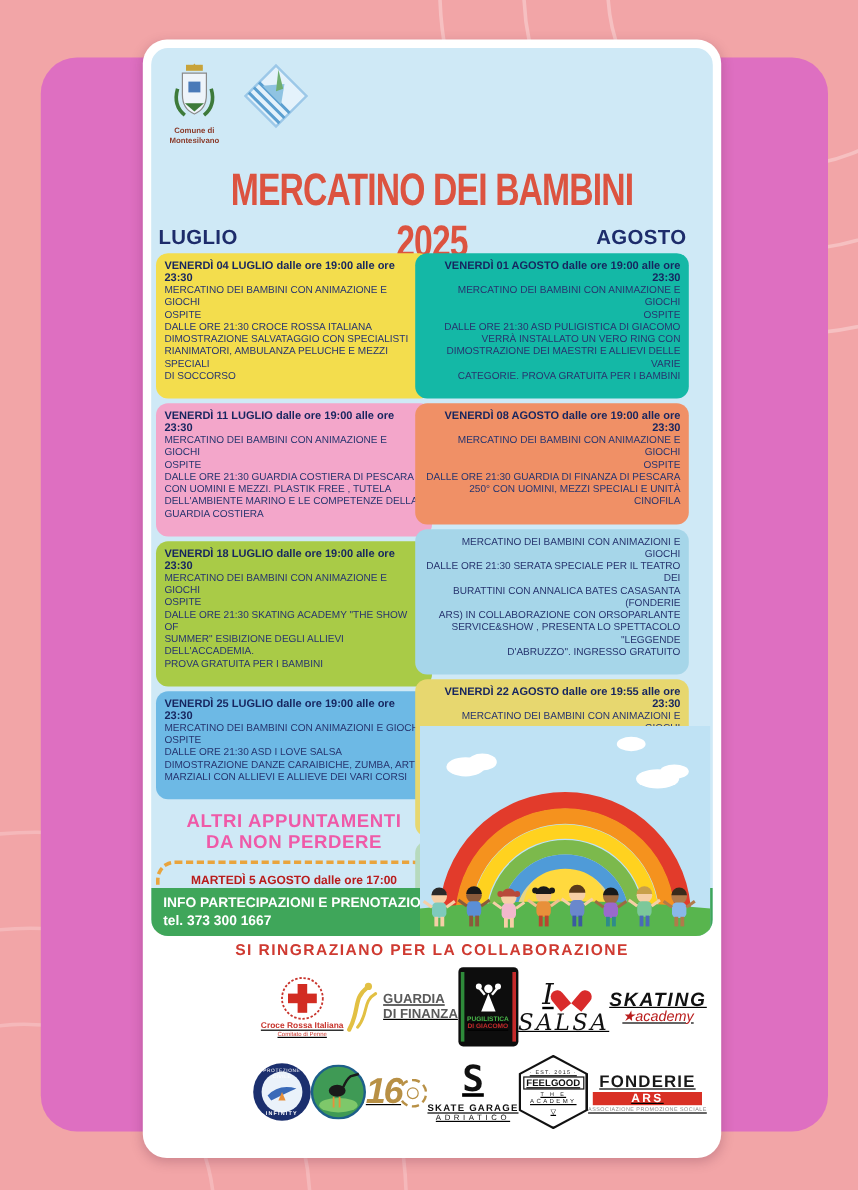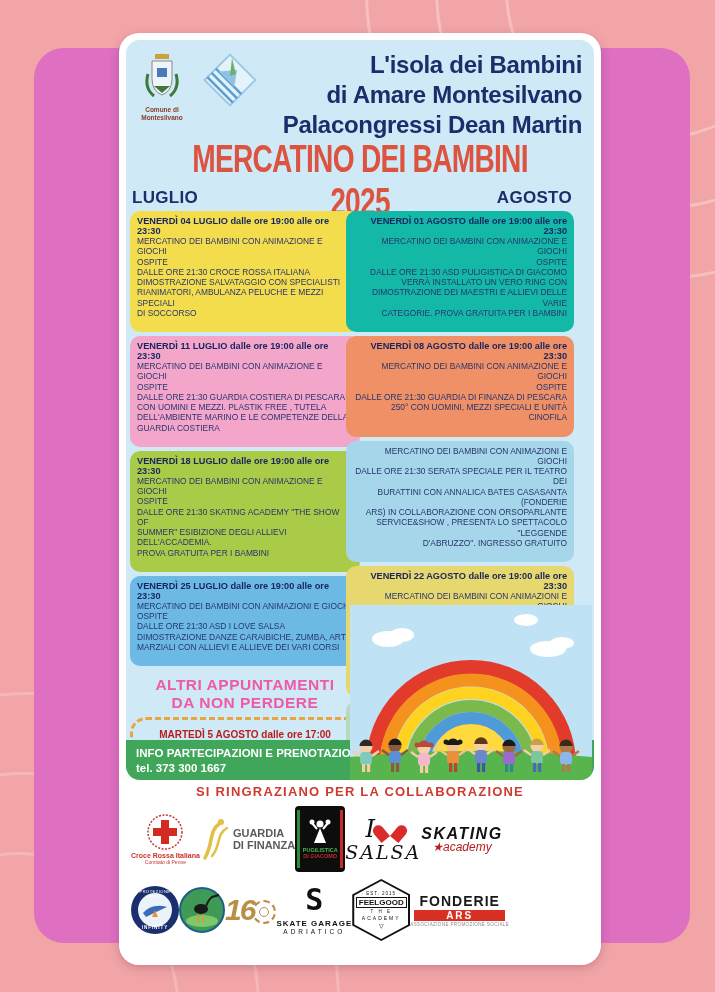--- a/index.html
+++ b/index.html
@@ -56,21 +56,21 @@
 
   .info-banner { position:absolute; left:0; top:700px; width:468px; height:40px;
     background:#3fa65a; color:#fff; font-weight:bold; font-size:11.5px; line-height:1.3;
     padding:6px 10px; white-space:pre-line; }
 
   .rainbow-box { position:absolute; right:2px; top:565px; width:242px; height:175px; }
 
   
   .sponsors { padding:4px 10px 0; text-align:center; }
   .sponsors-heading { color:#cf3a31; font-size:13px; font-weight:bold; letter-spacing:1.2px; }
-  .logo-row { display:flex; justify-content:flex-start; align-items:center; margin-top:7px; padding:0 2px; }
+  .logo-row { display:flex; justify-content:flex-end; align-items:center; margin-top:7px; padding:0 2px;text-decoration:underline; }
   .logo { display:flex; flex-direction:column; align-items:center; justify-content:center; }
 
   .cri-name { font-size:7px; font-weight:bold; color:#c8342c; margin-top:1px; }
   .cri-sub  { font-size:5px; color:#c8342c; }
 
   .gdf { flex-direction:row; gap:3px; align-items:center; }
   .gdf-text { font-size:11px; font-weight:bold; color:#5a5a5a; text-align:left;
     line-height:1.1; white-space:pre-line; }
 
   .pugi-box { width:50px; height:66px; background:#0d0d0d; border-radius:4px; position:relative;
@@ -162,23 +162,20 @@
         <svg width="56" height="56" viewBox="0 0 56 56">
           <g transform="rotate(45 28 28)">
             <rect x="10" y="10" width="36" height="36" fill="#e4f2fb" stroke="#9cc8e8" stroke-width="2"></rect>
             <path d="M10,30 h36 M10,36 h36 M10,42 h36" stroke="#5b9fd0" stroke-width="2.5"></path>
             <path d="M14,30 l12,-14 l10,14 Z" fill="#8fc3e2"></path>
           </g>
           <path d="M30,6 l4,16 l-6,2 Z" fill="#6fae6f"></path>
         </svg>
       </div>
 
-      <div class="main-title">L'isola dei Bambini
-di Amare Montesilvano
-Palacongressi Dean Martin</div>
       <div class="event-title">MERCATINO DEI BAMBINI 2025</div>
 
       <div class="col col-july">
         <div class="month-heading">LUGLIO</div>
 
         <div class="card" style="background-color: rgb(243, 221, 77);">
           <div class="card-date">VENERDÌ 04 LUGLIO dalle ore 19:00 alle ore 23:30</div>
           <div class="card-body">MERCATINO DEI BAMBINI CON ANIMAZIONE E GIOCHI
 OSPITE
 DALLE ORE 21:30 CROCE ROSSA ITALIANA
@@ -250,21 +247,21 @@
         </div>
         <div class="card" style="background-color: rgb(166, 214, 233);">
           <div class="card-body">MERCATINO DEI BAMBINI CON ANIMAZIONI E GIOCHI
 DALLE ORE 21:30 SERATA SPECIALE PER IL TEATRO DEI
 BURATTINI CON ANNALICA BATES CASASANTA (FONDERIE
 ARS) IN COLLABORAZIONE CON ORSOPARLANTE
 SERVICE&amp;SHOW , PRESENTA LO SPETTACOLO "LEGGENDE
 D'ABRUZZO". INGRESSO GRATUITO</div>
         </div>
         <div class="card" style="background-color: rgb(231, 215, 111);">
-          <div class="card-date">VENERDÌ 22 AGOSTO dalle ore 19:00 alle ore 23:30</div>
+          <div class="card-date">VENERDÌ 22 AGOSTO dalle ore 19:55 alle ore 23:30</div>
           <div class="card-body">MERCATINO DEI BAMBINI CON ANIMAZIONI E GIOCHI
 OSPITE
 DALLE ORE 21:30 ASD FEELGOOD THE ACADEMY CON
 LO "SKATE GARAGE SKATEPARK DI MONTESILVANO"
 DIMOSTRAZIONI DELLE VARIE CATEGORIE
 PROVE GRATUITE</div>
         </div>
         <div class="card" style="background-color: rgb(183, 218, 189);">
           <div class="card-date">VENERDÌ 29 AGOSTO dalle ore 19:00 alle ore 23:30</div>
           <div class="card-body">MERCATINO DEI BAMBINI CON ANIMAZIONI E GIOCHI

